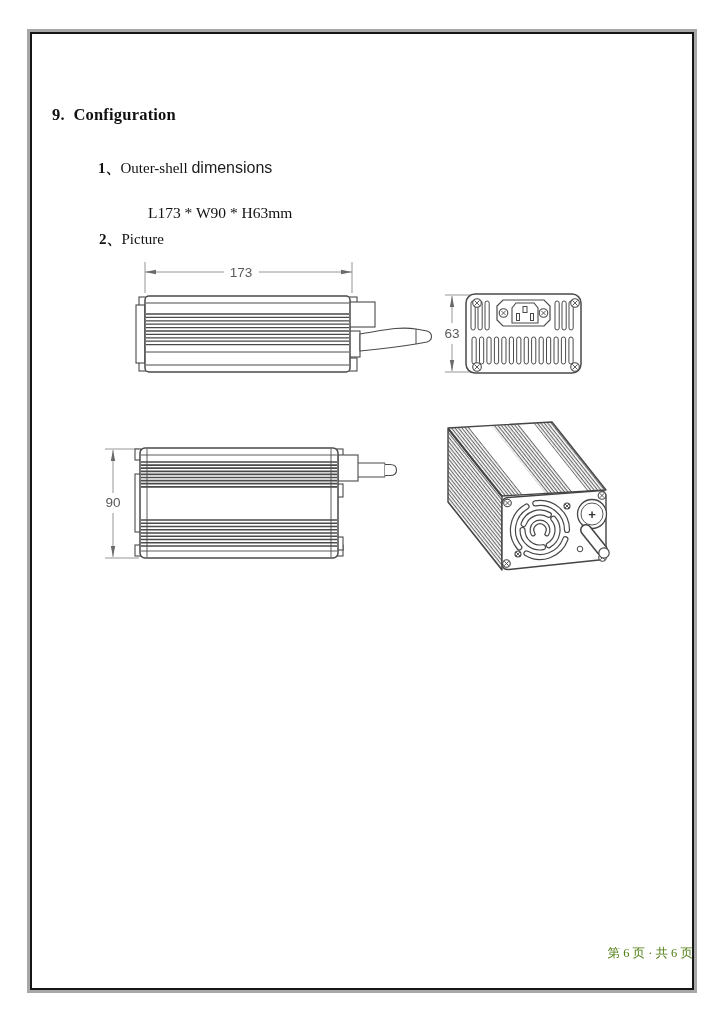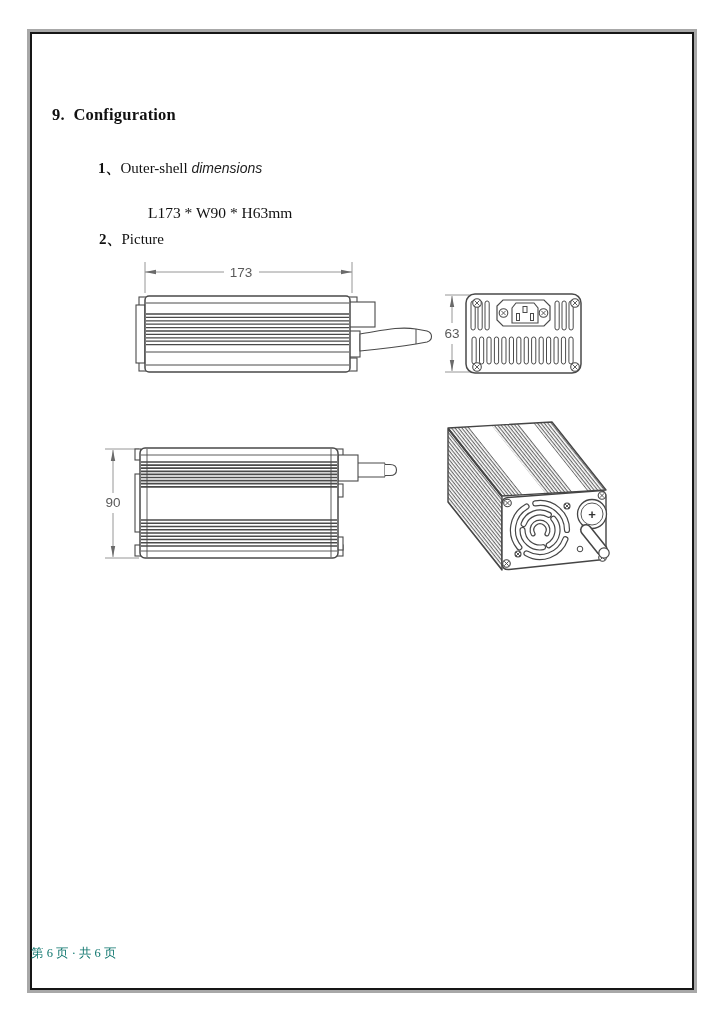--- a/index.html
+++ b/index.html
@@ -5,25 +5,25 @@
   html,body{margin:0;padding:0;background:#ffffff;}
   .sheet{position:relative;width:724px;height:1024px;background:#ffffff;overflow:hidden;
          font-family:"Liberation Serif","DejaVu Serif",serif;color:#111;}
   .frame{position:absolute;left:30px;top:32px;width:660px;height:954px;
          border:2px solid #161616;outline:3px solid #a8a8a8;}
   .heading{position:absolute;left:52px;top:105px;font-size:16.5px;font-weight:bold;
            letter-spacing:.2px;white-space:pre;}
   .li{position:absolute;font-size:15px;white-space:pre;}
   .li .marker{font-weight:bold;}
   .li1{left:98px;top:159px;}
-  .li1 .sans{font-family:"Liberation Sans","DejaVu Sans",sans-serif;font-size:14px;color:#1d1d1d;font-style:italic;}
+  .li1 .sans{font-family:"Liberation Sans","DejaVu Sans",sans-serif;font-size:16px;color:#1d1d1d;}
   .dimspec{position:absolute;left:148px;top:204px;font-size:15.5px;white-space:pre;text-align:right;}
   .li2{left:99px;top:230px;text-align:right;}
-  .footer{position:absolute;left:31px;top:945px;width:662px;text-align:left;
-          font-size:12.5px;color:#0f766e;white-space:pre;}
+  .footer{position:absolute;left:31px;top:945px;width:662px;text-align:right;
+          font-size:12.5px;color:#4d7c0f;white-space:pre;}
   svg{position:absolute;overflow:visible;}
   .dwg1{left:100px;top:255px;}
   .dwg2{left:425px;top:280px;}
   .dwg3{left:85px;top:425px;}
   .dwg4{left:430px;top:413px;}
   .dimtxt{font-family:"Liberation Sans","DejaVu Sans",sans-serif;font-size:13.5px;fill:#5a5a5a;}
 </style>
 </head>
 <body>
 

